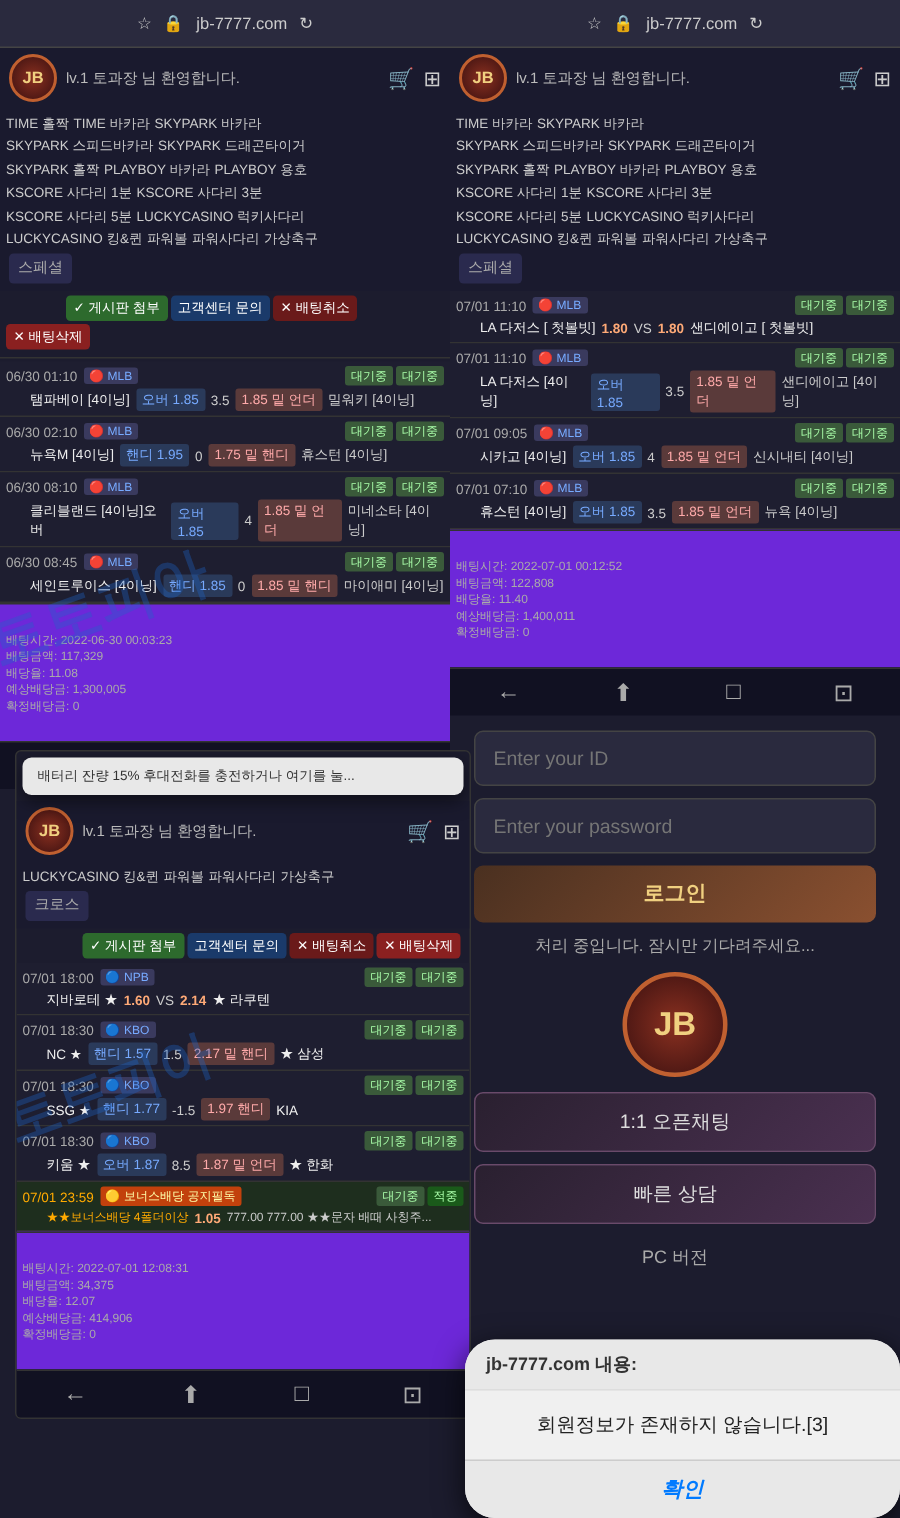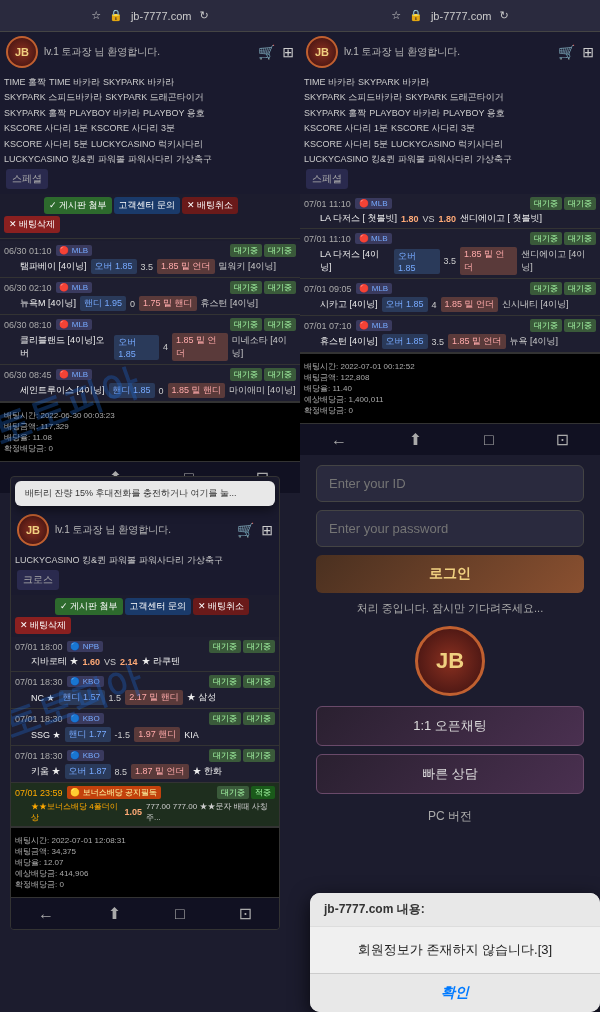--- a/index.html
+++ b/index.html
@@ -152,22 +152,22 @@
     .bet-type {
       background: #5a3a3a;
       color: #faa;
       padding: 1px 4px;
       border-radius: 2px;
       font-size: 9px;
     }
 
     
     .bet-info-bar {
-      background: #000000;
-      padding: 7px 4px;
+      background: #6d28d9;
+      padding: 18px 4px;
       font-size: 8px;
       color: #aaa;
       border-top: 1px solid #333;
     }
 
     
     .bottom-bar {
       background: #111122;
       height: 32px;
       display: flex;
@@ -273,21 +273,21 @@
       font-size: 11px;
       color: #333;
       box-shadow: 0 4px 12px rgba(0,0,0,0.5);
       z-index: 20;
     }
 
     
     .alert-dialog {
       position: absolute;
       background: #f0f0f0;
-      border-radius: 10px;
+      border-radius: 20px;
       padding: 0;
       width: 240px;
       box-shadow: 0 6px 20px rgba(0,0,0,0.7);
       z-index: 30;
       overflow: hidden;
     }
     .alert-title {
       background: #e8e8e8;
       padding: 8px 14px;
       font-size: 12px;
@@ -354,22 +354,22 @@
     .divider {
       height: 1px;
       background: #333;
       margin: 2px 0;
     }
 
     
     .left-bottom-overlay {
       position: absolute;
       left: 10px;
-      top: 476px;
-      width: 270px;
+      top: 500px;
+      width: 304px;
       background: #1c1c2e;
       border: 1px solid #333;
       border-radius: 4px;
       z-index: 15;
       overflow: hidden;
     }
   </style>
 </head>
 <body>
 
@@ -500,20 +500,21 @@
       <span>0</span>
       <span class="bet-type">1.85 밑 핸디</span>
       <span>마이애미 [4이닝]</span>
     </div>
   </div>
 
   <div class="bet-info-bar">
     <div>배팅시간: 2022-06-30 00:03:23</div>
     <div>배팅금액: 117,329</div>
     <div>배당율: 11.08</div>
+    <div>예상배당금: 1,300,005</div>
     <div>확정배당금: 0</div>
   </div>
 
   <div class="bottom-bar">
     <span class="bottom-icon">←</span>
     <span class="bottom-icon">⬆</span>
     <span class="bottom-icon">□</span>
     <span class="bottom-icon">⊡</span>
   </div>
 

